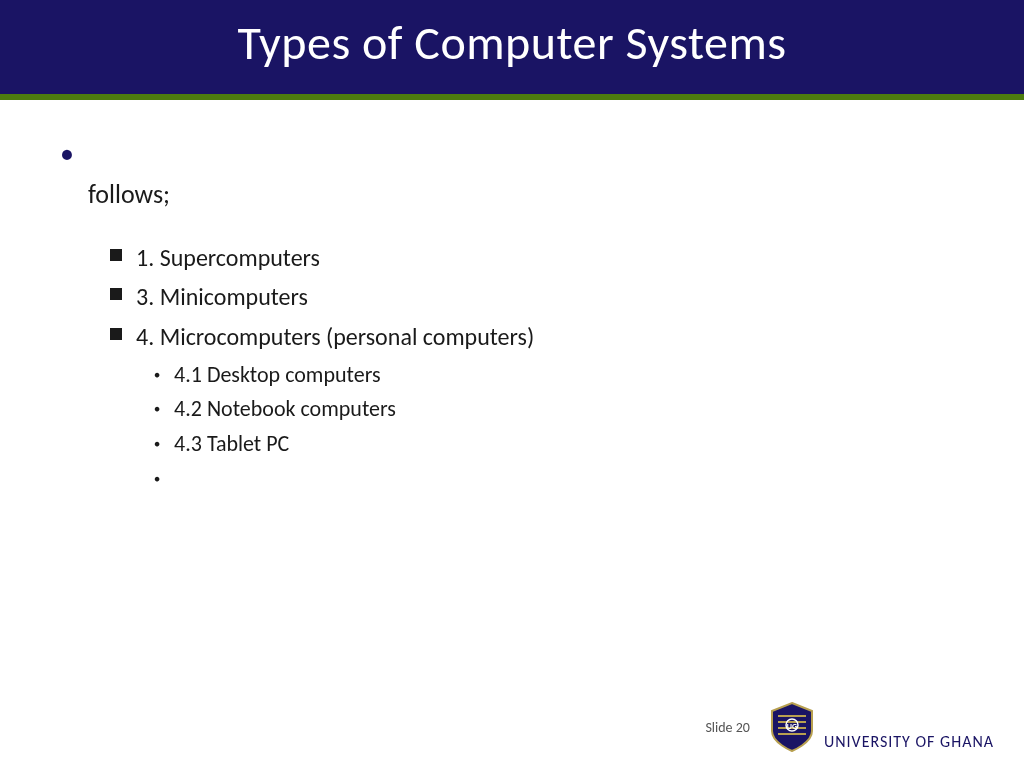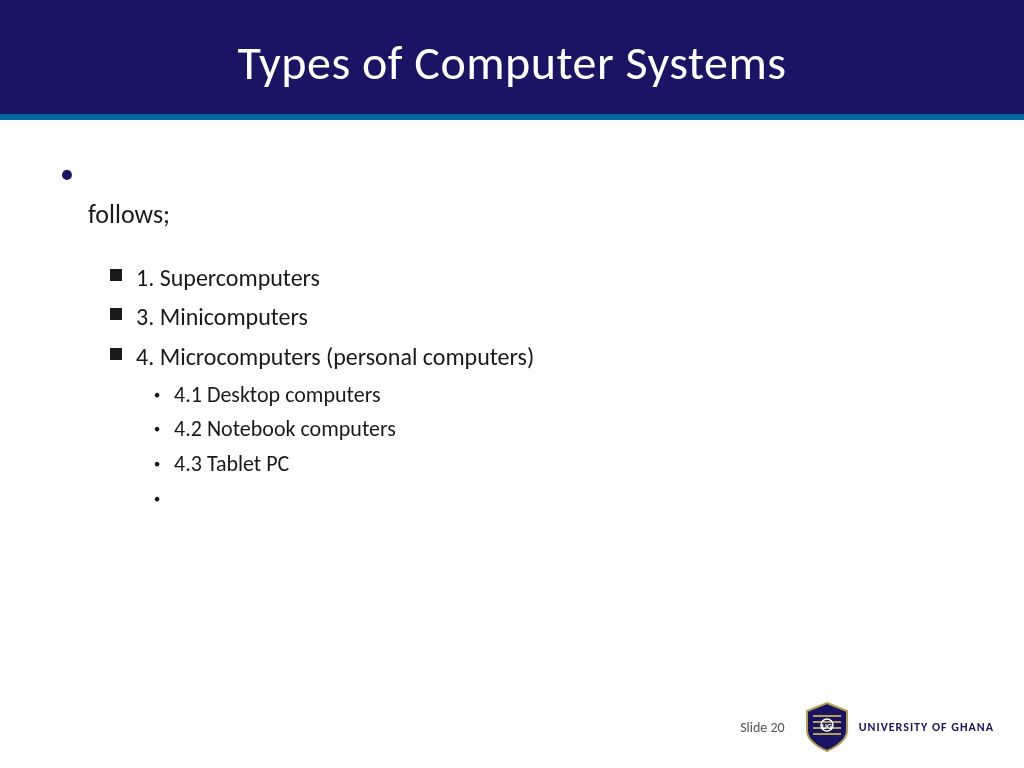--- a/index.html
+++ b/index.html
@@ -20,22 +20,22 @@
       width: 1024px;
       height: 768px;
       display: flex;
       flex-direction: column;
       background: #ffffff;
     }
 
     .header {
       background: #1a1464;
       width: 100%;
-      padding: 33px 60px 22px 60px;
-      border-bottom: 6px solid #0369a1;
+      padding: 13px 60px 22px 60px;
+      border-bottom: 6px solid #4d7c0f;
     }
 
     .header-title {
       color: #ffffff;
       font-size: 48px;
       font-weight: 400;
       text-align: center;
       letter-spacing: 0.5px;
     }
 
@@ -126,35 +126,35 @@
       gap: 20px;
     }
 
     .slide-number {
       font-size: 14px;
       color: #555555;
     }
 
     .university-logo {
       display: flex;
-      align-items: center;
       gap: 10px;
     }
 
     .university-shield {
       width: 44px;
       height: 52px;
     }
 
     .university-name {
-      font-size: 12px;
+      font-size: 16px;
       color: #1a1464;
-      font-weight: 700;
+      font-weight: 400;
       letter-spacing: 1px;
       text-transform: uppercase;
+      margin-top: 31px;
     }
   </style>
 </head>
 <body>
 
 <div class="slide">
 
   <div class="header">
     <h1 class="header-title">Types of Computer Systems</h1>
   </div>

